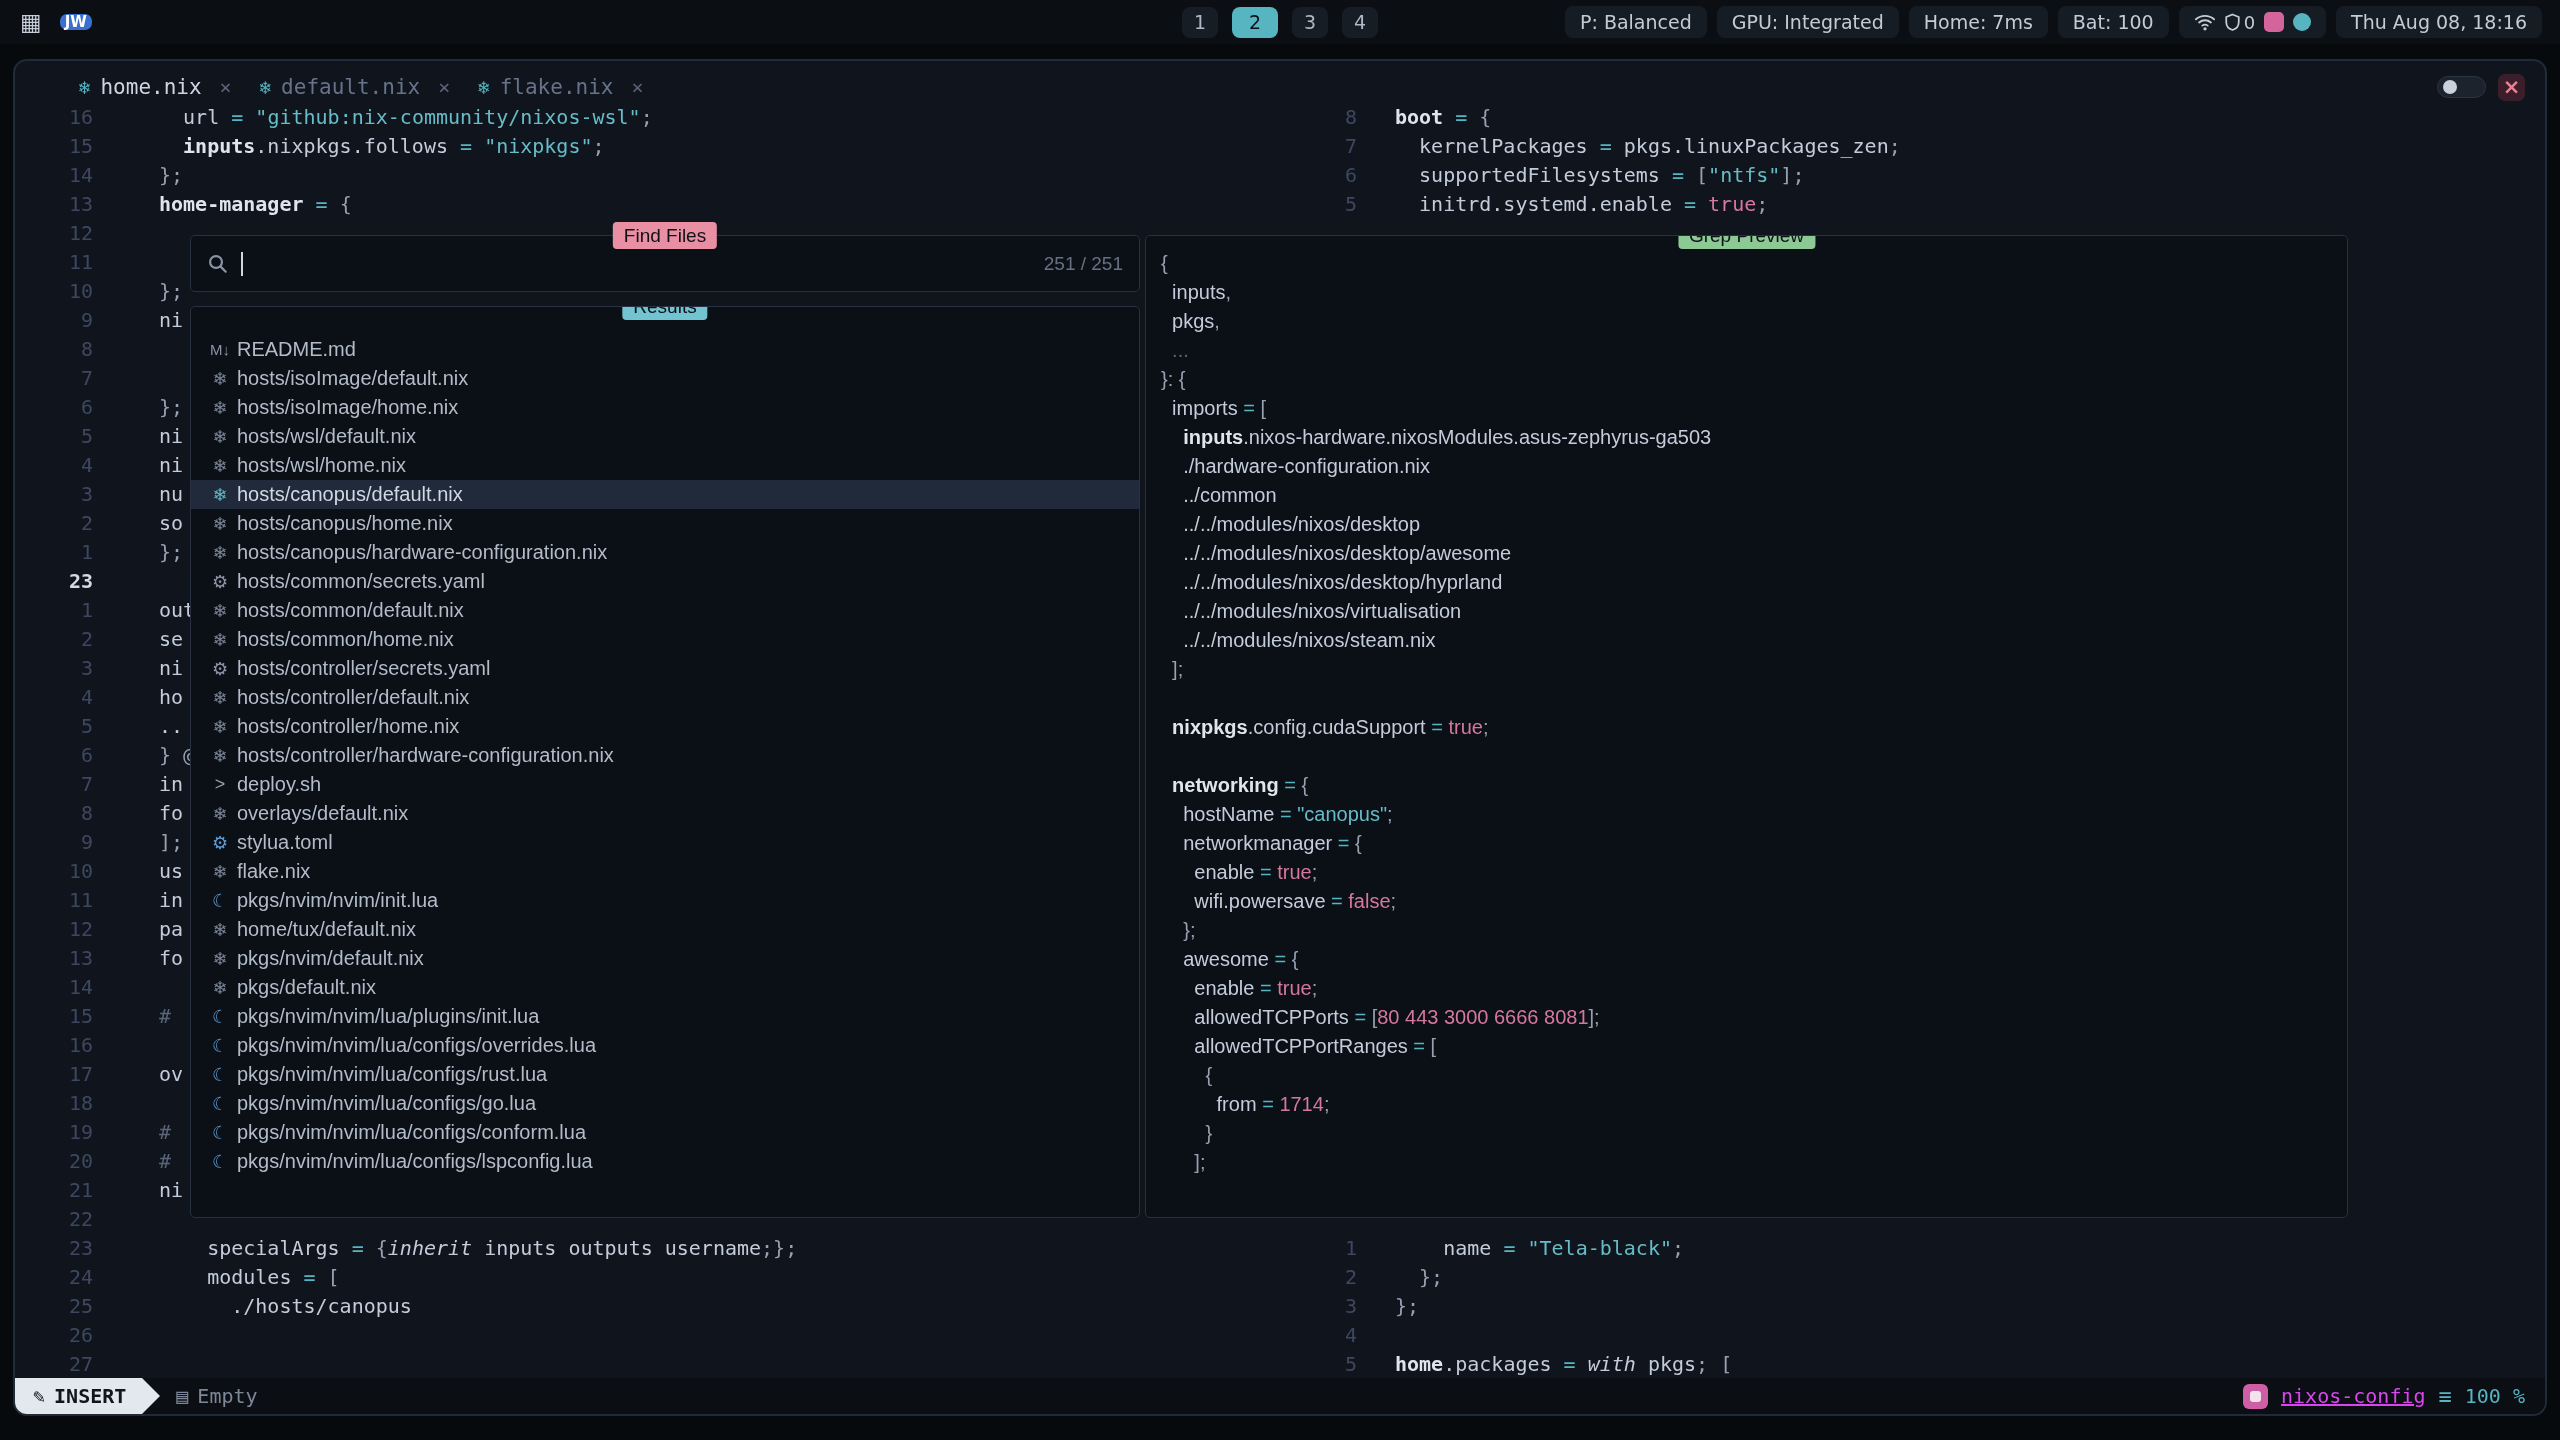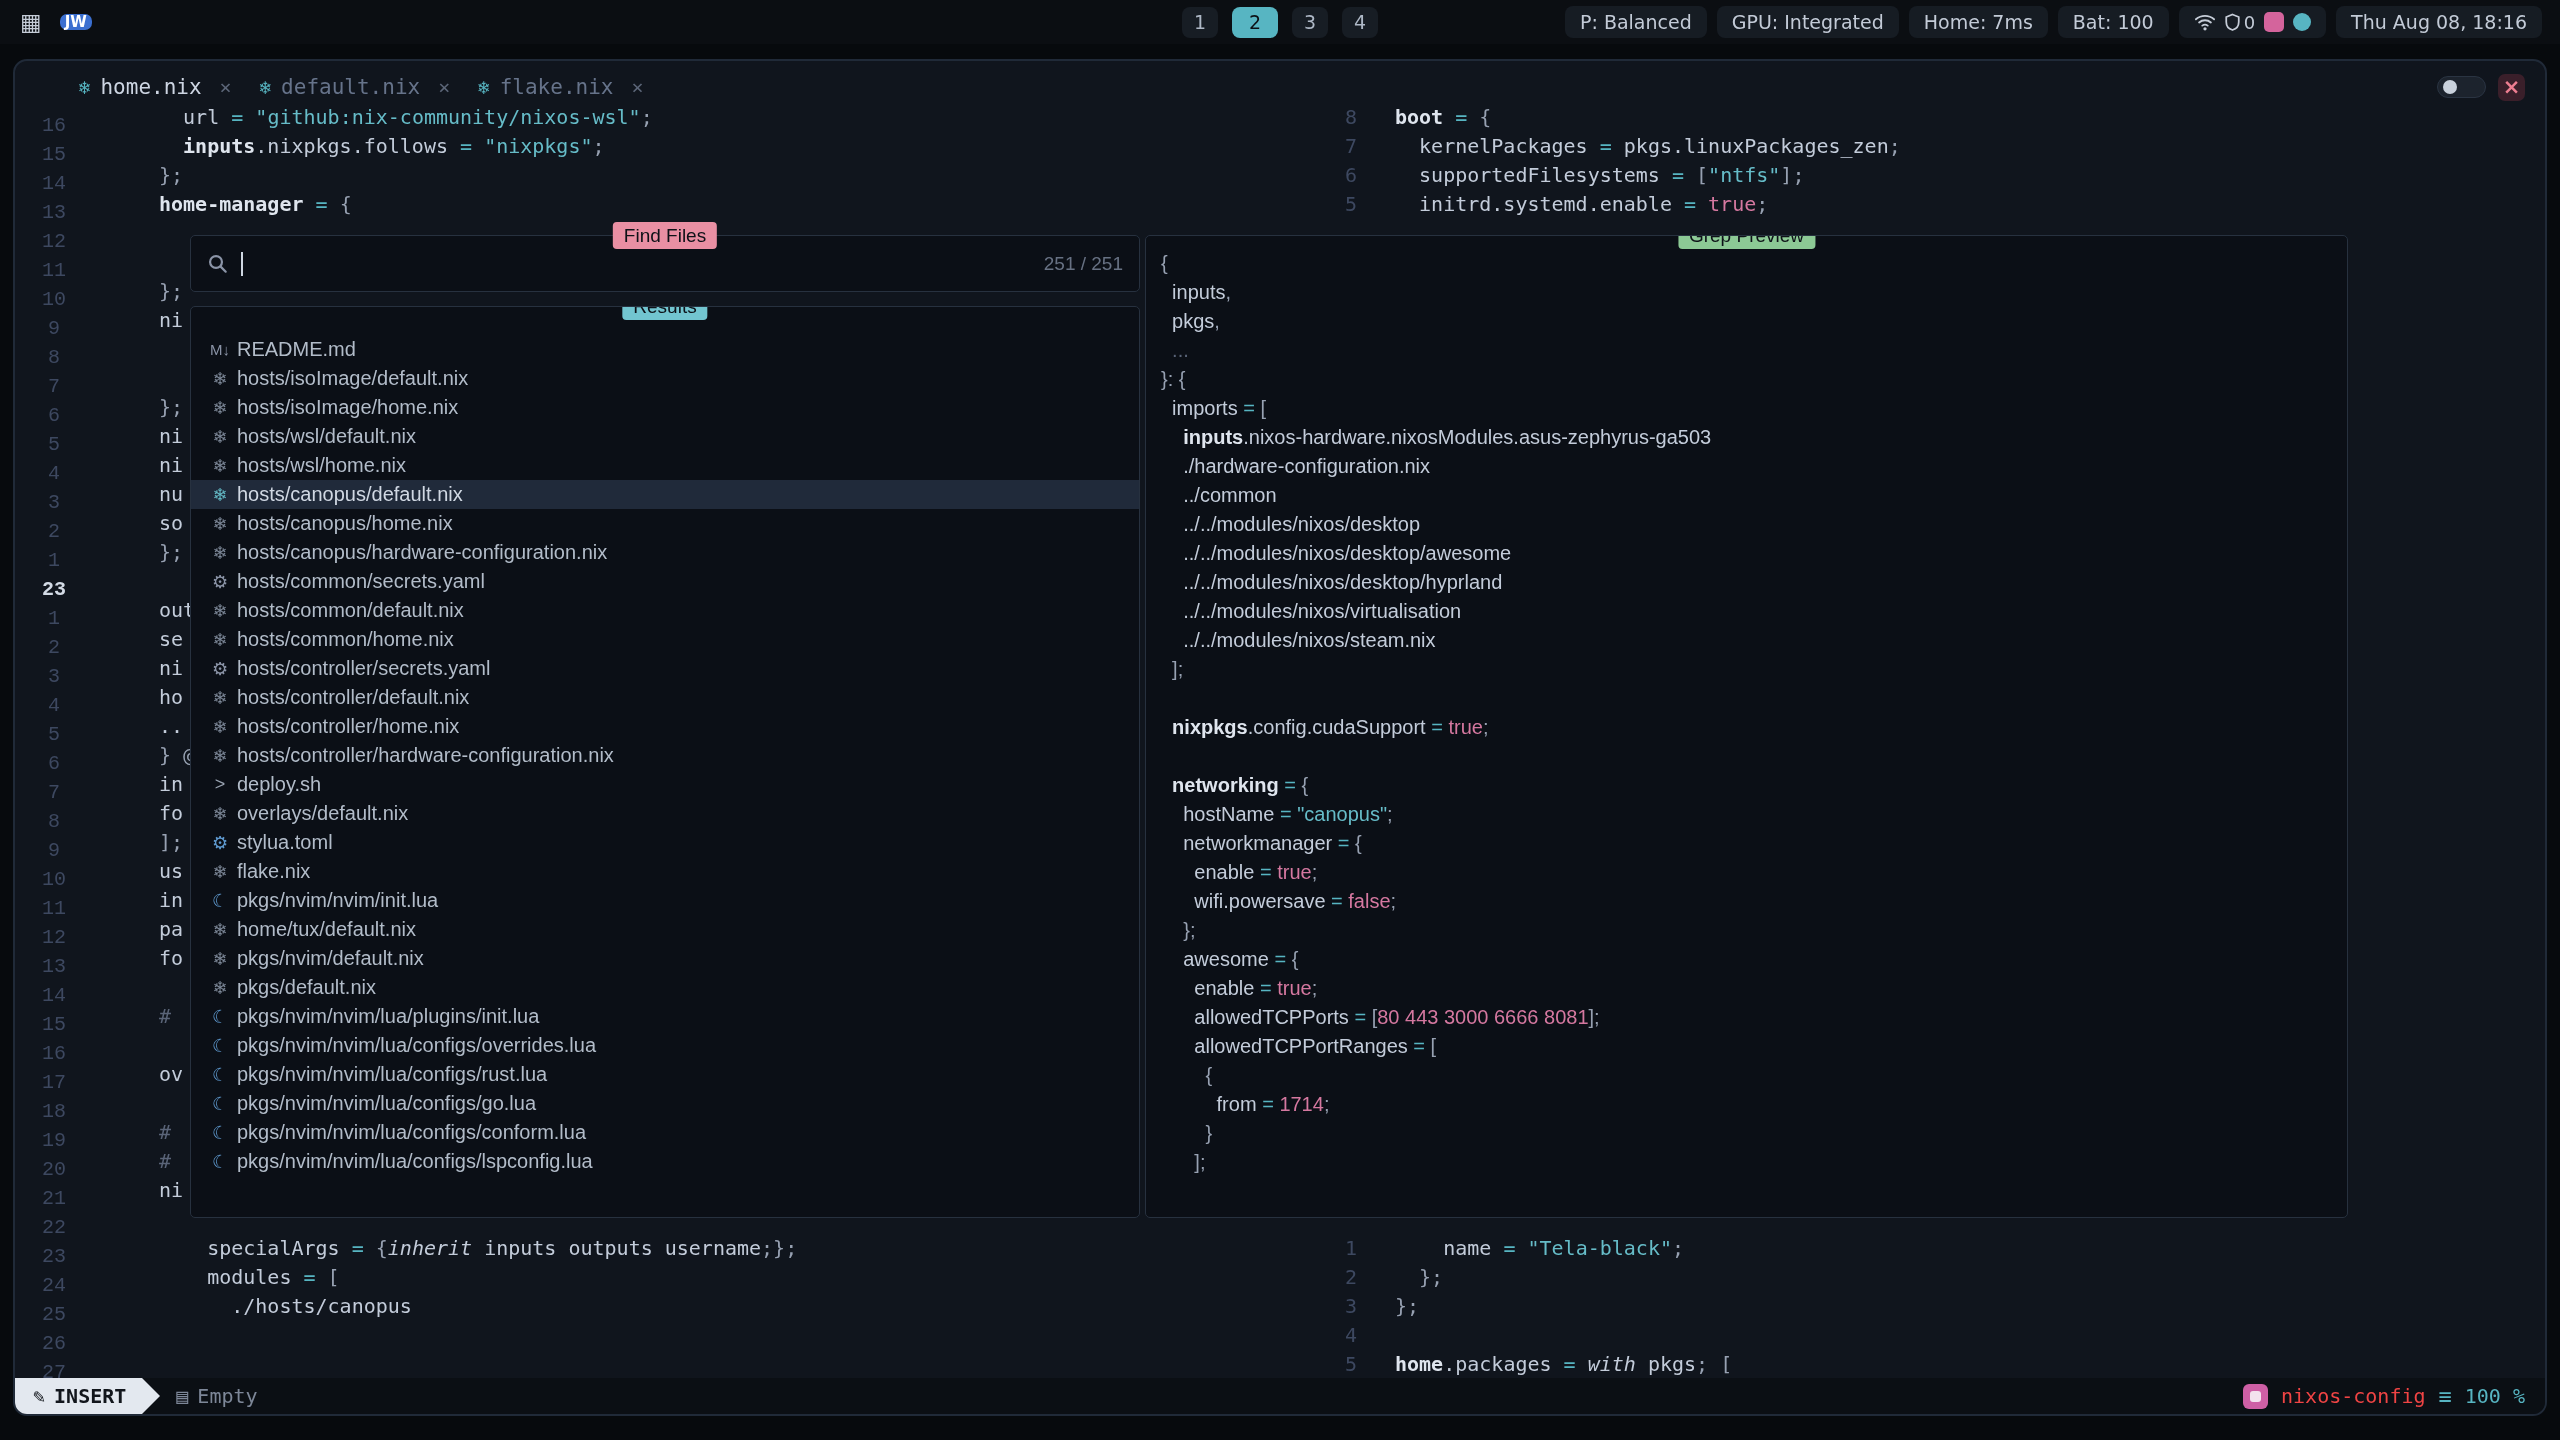--- a/index.html
+++ b/index.html
@@ -28,21 +28,21 @@
   .ticon { font-size:19px; }
   .tclose { color:#5b6577; font-size:20px; margin-left:8px; }
   .win-controls { margin-left:auto; display:flex; align-items:center; gap:12px; }
   .pill { width:49px; height:22px; background:#1c232d; border:1px solid #2a3442; border-radius:11px; position:relative; }
   .pill::after { content:""; position:absolute; left:5px; top:3px; width:14px; height:14px; border-radius:50%; background:#c9d1dc; }
   .close-btn { width:27px; height:27px; border-radius:7px; background:#3a1f2a; color:#ee7e91; font-size:21px; font-weight:bold; display:flex; align-items:center; justify-content:center; }
 
   
   .editor { position:absolute; left:0; top:42px; right:0; bottom:36px; font-family:"DejaVu Sans Mono","DejaVu Sans",monospace; font-size:20px; }
   .row { position:relative; height:29px; }
-  .ln { position:absolute; left:0; top:8px; width:78px; text-align:center; color:#3d4860; line-height:29px;font-family:Liberation Mono, monospace; }
+  .ln { position:absolute; left:0; top:0; width:78px; text-align:right; color:#3d4860; line-height:29px; }
   .ln.cur { color:#d3dae5; font-weight:bold; }
   .lt { position:absolute; left:144px; top:0; line-height:29px; white-space:pre; }
   .rn { position:absolute; left:1264px; top:0; width:78px; text-align:right; color:#3d4860; line-height:29px; }
   .rt { position:absolute; left:1380px; top:0; line-height:29px; white-space:pre; }
 
   .tk-id { color:#c3ccda; }
   .tk-b  { color:#dfe5ee; font-weight:bold; }
   .tk-s  { color:#66bcc8; }
   .tk-o  { color:#57b5c2; }
   .tk-p  { color:#97a1b2; }
@@ -71,21 +71,21 @@
   .pline { height:29px; line-height:29px; white-space:pre; }
 
   
   .statusline { position:absolute; left:0; right:0; bottom:0; height:36px; background:#0b0f14; display:flex; align-items:center; font-family:"DejaVu Sans Mono","DejaVu Sans",monospace; font-size:20px; z-index:8; }
   .mode { height:100%; background:#e3e8ef; color:#12161c; display:flex; align-items:center; gap:9px; padding:0 16px 0 18px; font-weight:bold; }
   .mode-sep { width:0; height:0; border-top:18px solid transparent; border-bottom:18px solid transparent; border-left:18px solid #e3e8ef; }
   .bufchip { display:flex; align-items:center; gap:9px; color:#7d8798; margin-left:16px; }
   .sl-right { margin-left:auto; display:flex; align-items:center; gap:13px; padding-right:20px; }
   .proj-icon { width:25px; height:25px; border-radius:6px; background:#ce5fa5; position:relative; flex:none; }
   .proj-icon::after { content:""; position:absolute; inset:7px; background:#f3e2ee; border-radius:3px; }
-  .proj-label { color:#ef4444; }
+  .proj-label { color:#d946ef;text-decoration:underline; }
   .scroll-icon { color:#57b5c2; font-size:22px; }
   .scroll-label { color:#57b5c2; }
 </style>
 </head>
 <body>
 
 <div class="topbar">
   <div class="tb-left">
     <span class="tb-apps">▦</span>
     <span class="tb-logo">JW</span>

